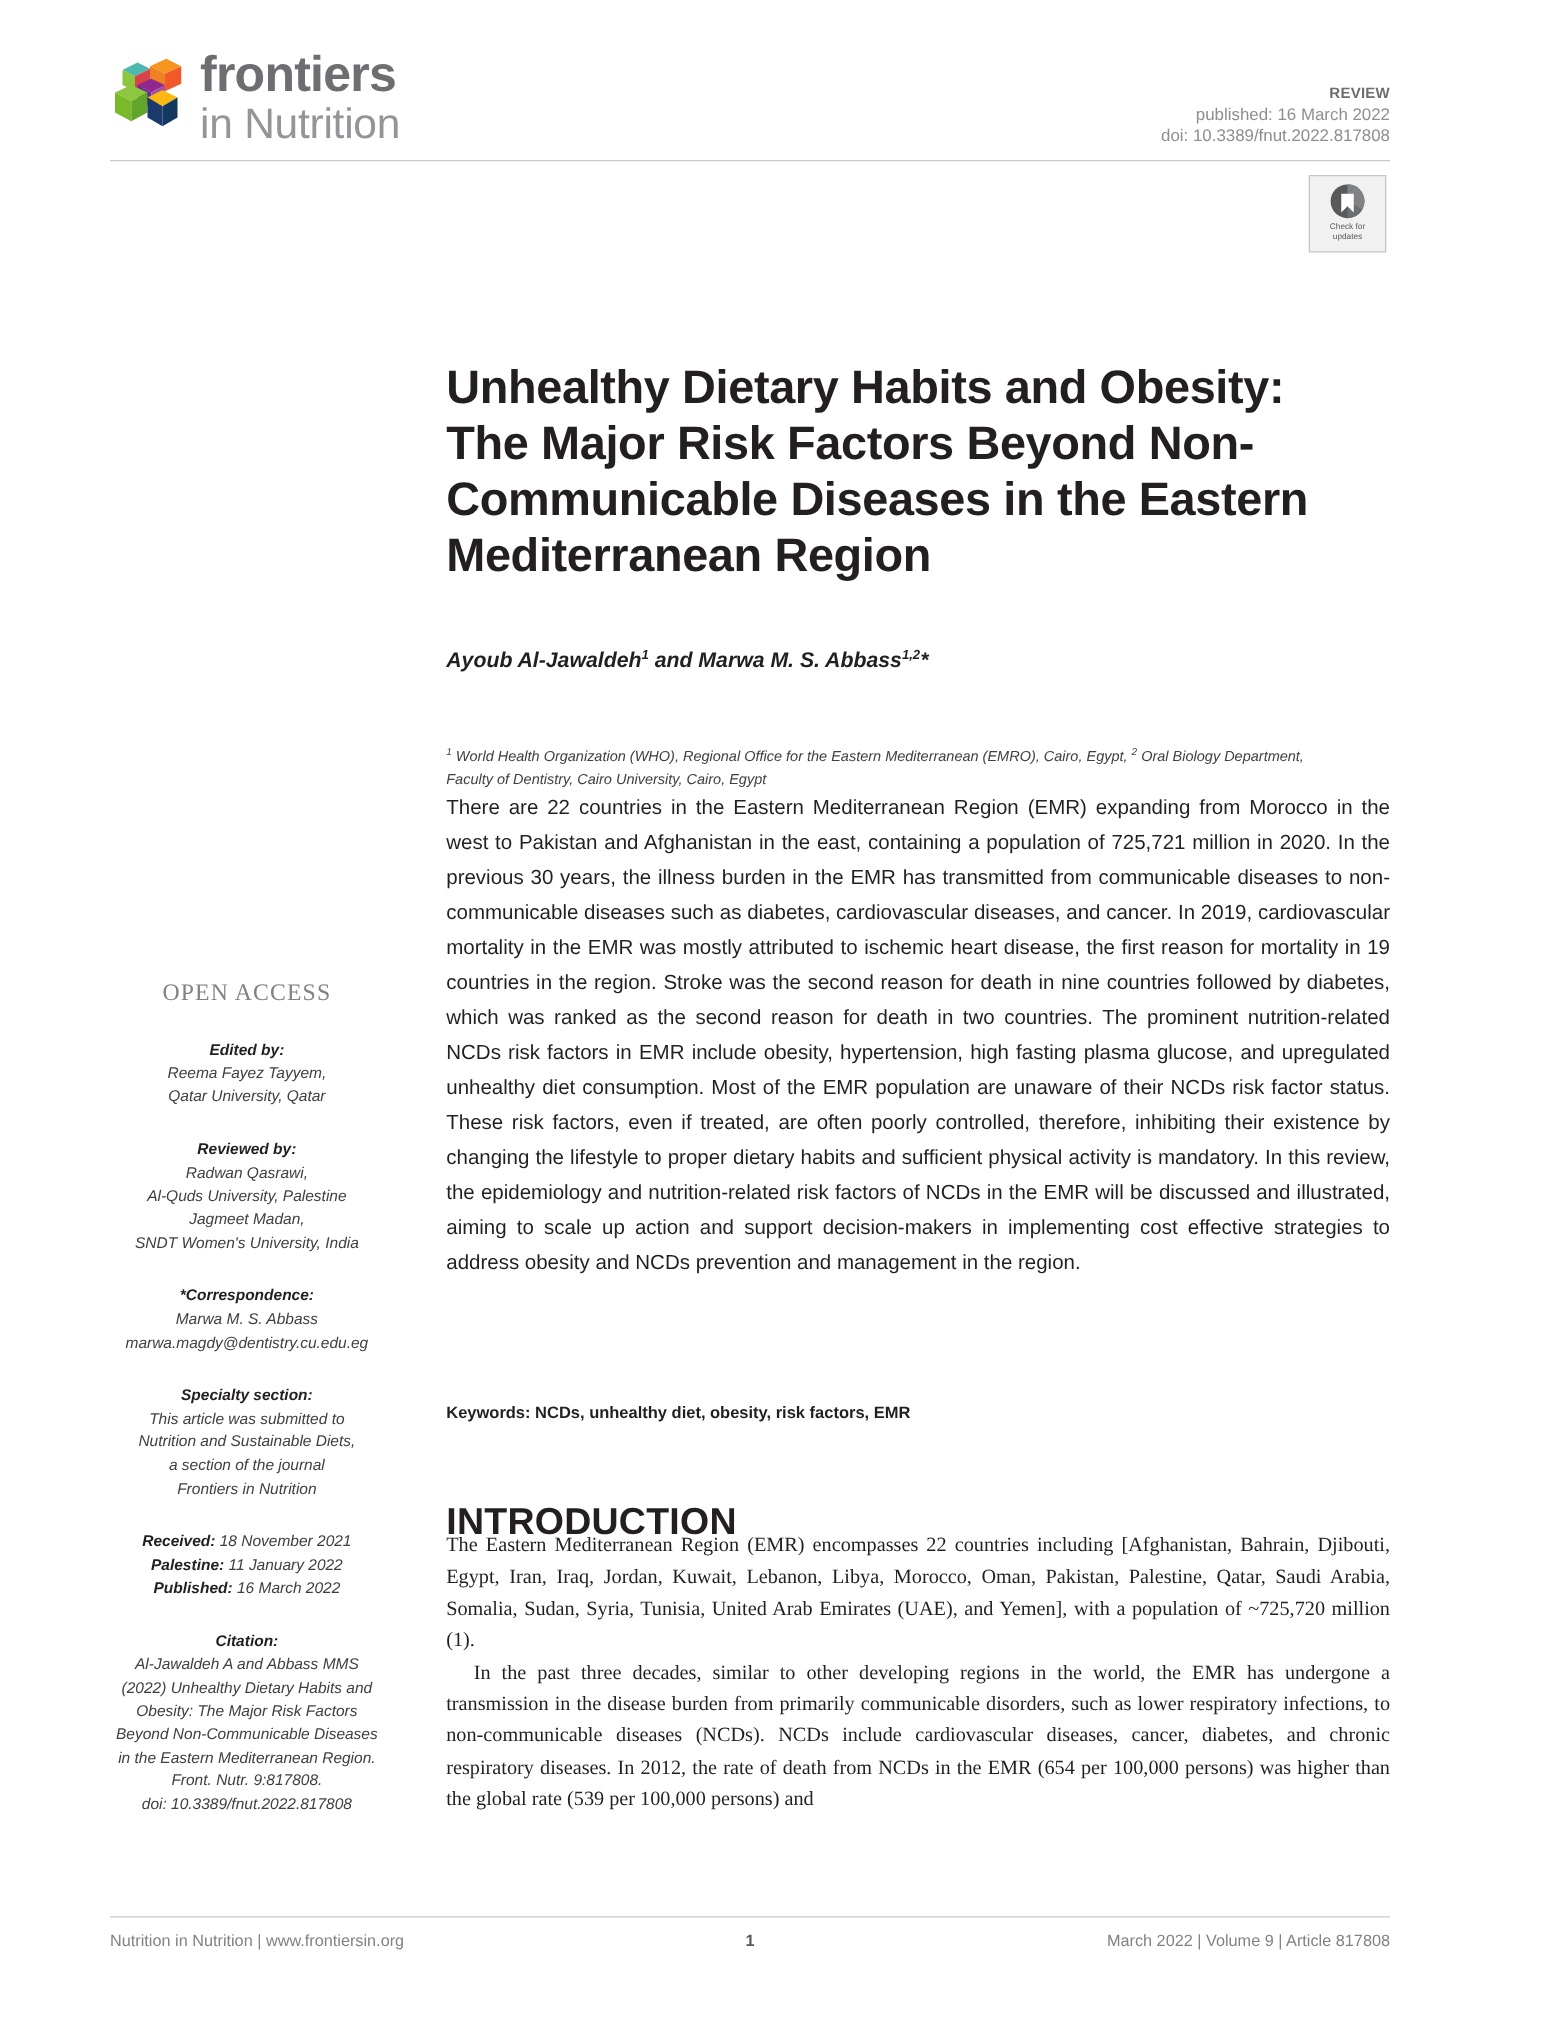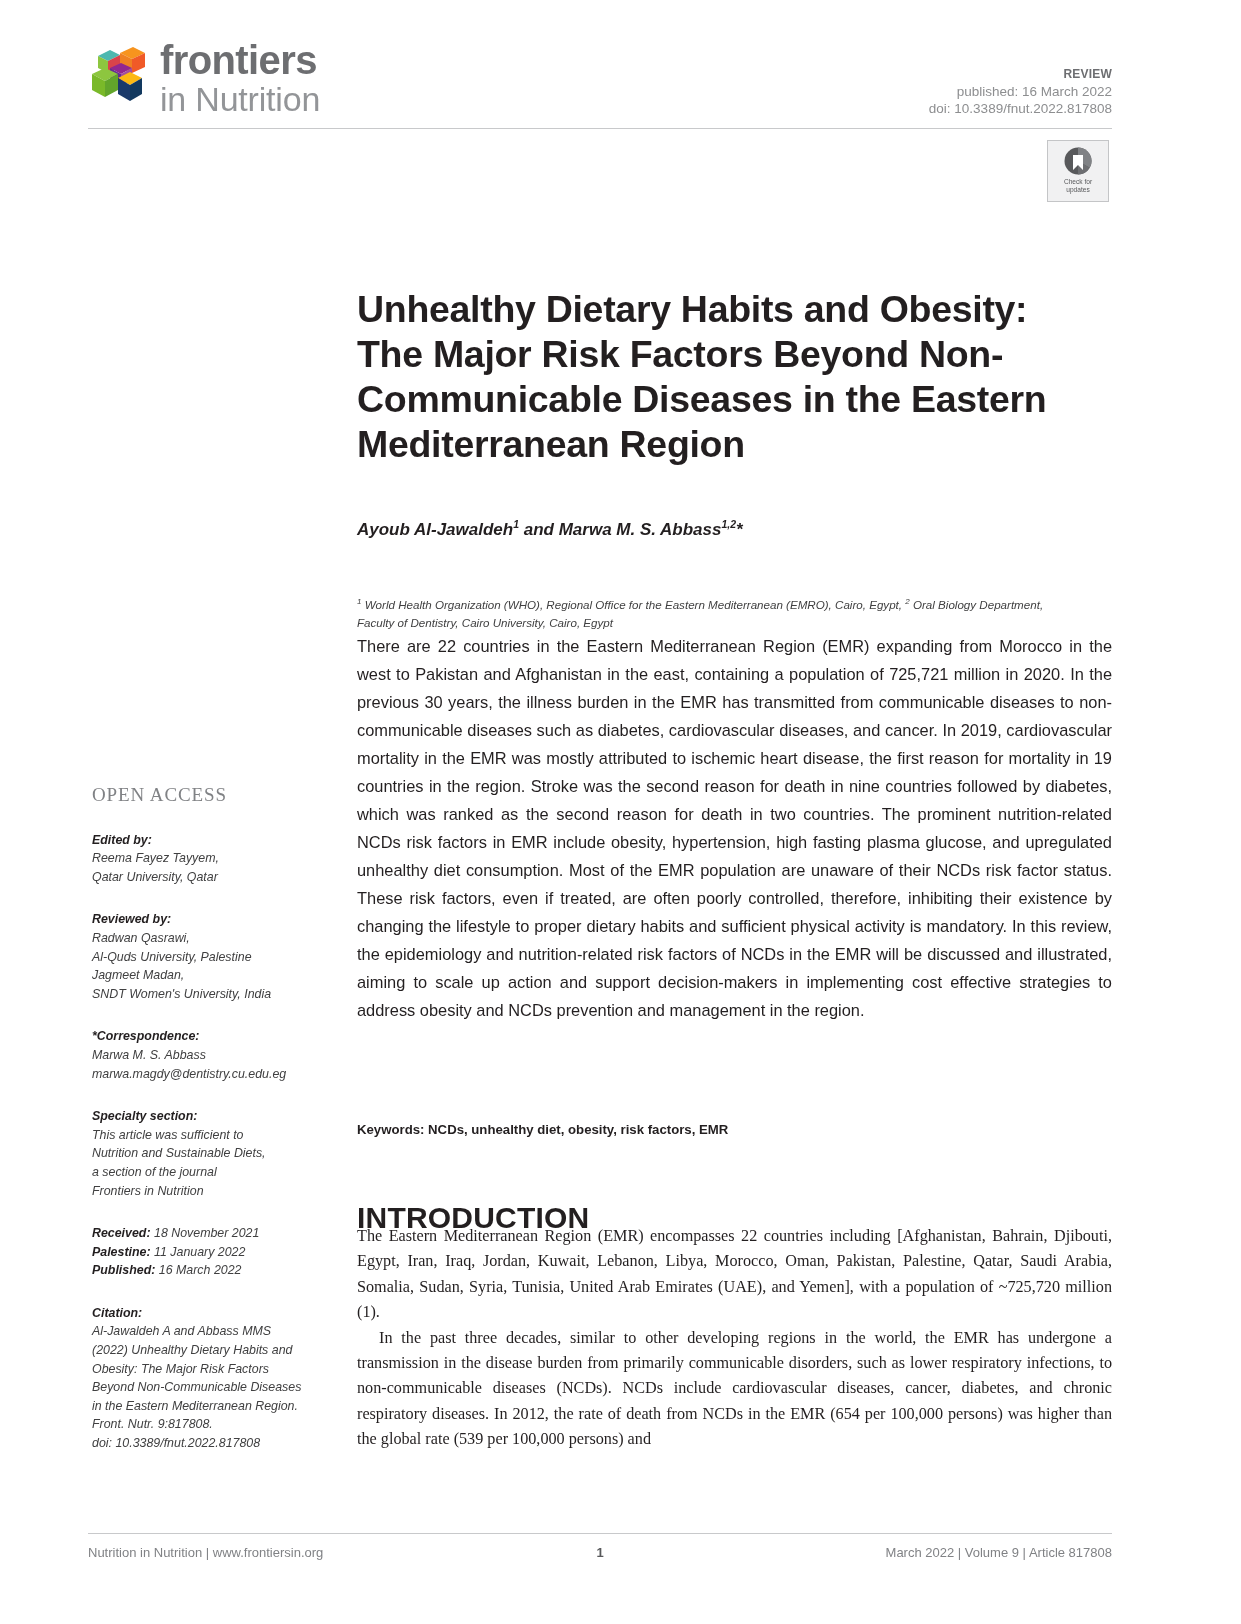--- a/index.html
+++ b/index.html
@@ -147,24 +147,24 @@
     font-size: 11.6px;
     font-style: italic;
     line-height: 18px;
     color: #404041;
   }
   .affiliations sup { font-size: 8px; }
 
   
   .sidebar {
     position: absolute;
-    left: 92px;
+    left: 80px;
     top: 786px;
     width: 235px;
-    text-align: left;
+    text-align: center;
     font-size: 12.4px;
     line-height: 18.6px;
     color: #404041;
     font-style: italic;
   }
   .sidebar .open-access {
     font-size: 19px;
     font-style: normal;
     font-weight: normal;
     color: #808285;
@@ -328,21 +328,21 @@
     </div>
 
     <div class="sb-block">
       <div class="sb-head">*Correspondence:</div>
       <div class="sb-line">Marwa M. S. Abbass</div>
       <div class="sb-line">marwa.magdy@dentistry.cu.edu.eg</div>
     </div>
 
     <div class="sb-block">
       <div class="sb-head">Specialty section:</div>
-      <div class="sb-line">This article was sufficient to</div>
+      <div class="sb-line">This article was submitted to</div>
       <div class="sb-line">Nutrition and Sustainable Diets,</div>
       <div class="sb-line">a section of the journal</div>
       <div class="sb-line">Frontiers in Nutrition</div>
     </div>
 
     <div class="sb-block">
       <div class="sb-line">
         <span class="sb-inline-head">Received:</span>
         <span>18 November 2021</span>
       </div>

